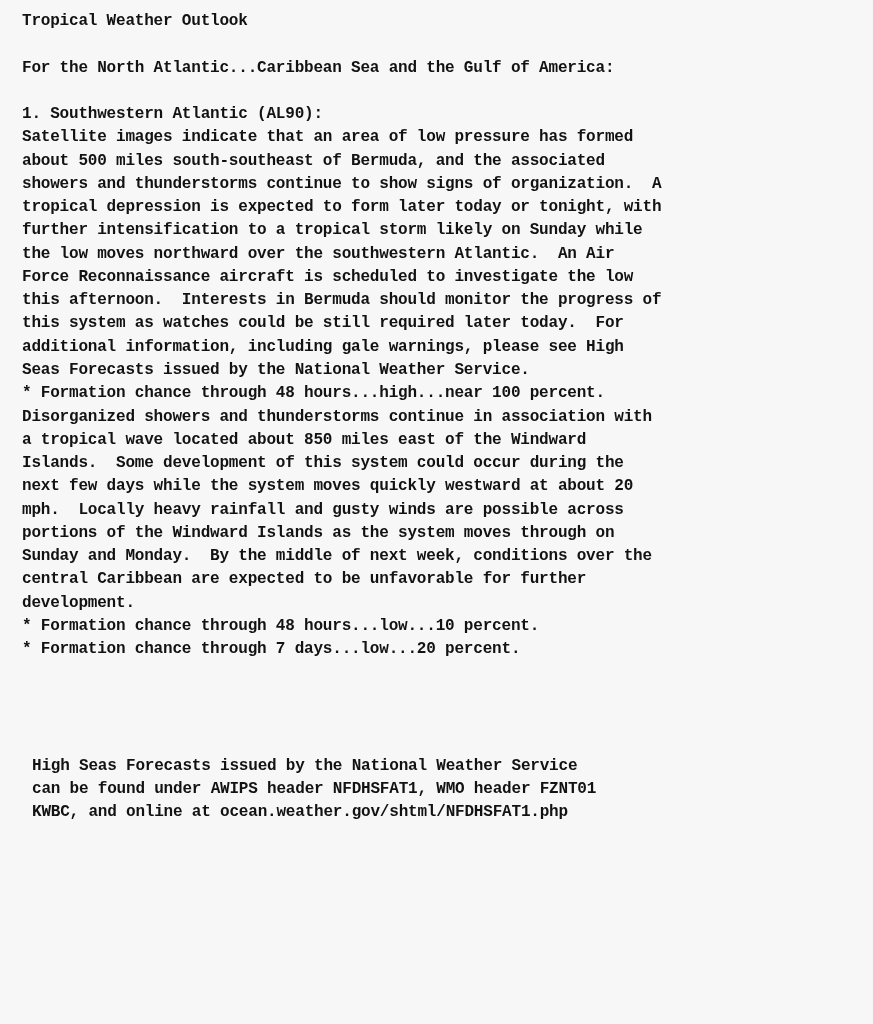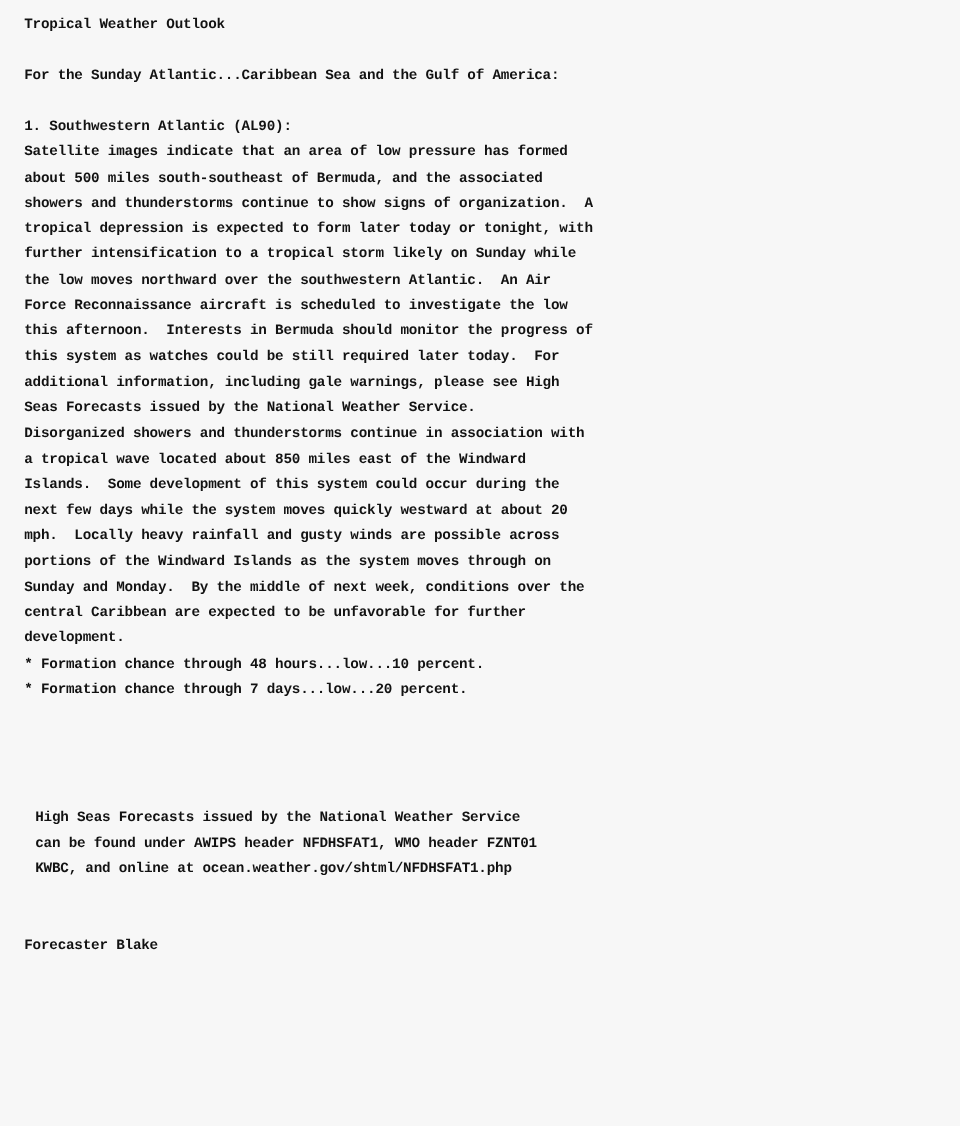--- a/index.html
+++ b/index.html
@@ -15,70 +15,70 @@
   .page{
     position:relative;
     width:873px;
     height:1024px;
     box-sizing:border-box;
     padding:10px 20px 0 22px;
     overflow:hidden;
     background:var(--bg);
     color:var(--fg);
     font-family:"Liberation Mono","DejaVu Sans Mono",monospace;
-    font-size:13px;
+    font-size:16px;
     font-weight:600;
     line-height:var(--lh);
     letter-spacing:-0.2px;
   }
   .block{
     white-space:pre;
     margin:0;
   }
   .gap1{ margin-top:var(--lh); }
   .gap2{ margin-top:calc(var(--lh) * 2); }
   .gap4{ margin-top:calc(var(--lh) * 4);margin-left:10px; }
 </style>
 </head>
 <body>
 
 <div class="page">
 
   <div class="block">Tropical Weather Outlook</div>
 
-  <div class="block gap1">For the Sunday Atlantic...Caribbean Sea and the Gulf of America:</div>
+  <div class="block gap1">For the North Atlantic...Caribbean Sea and the Gulf of America:</div>
 
   <div>
     <div class="block gap1">1. Southwestern Atlantic (AL90):</div>
     <div class="block">Satellite images indicate that an area of low pressure has formed
 about 500 miles south-southeast of Bermuda, and the associated
 showers and thunderstorms continue to show signs of organization.  A
 tropical depression is expected to form later today or tonight, with
 further intensification to a tropical storm likely on Sunday while
 the low moves northward over the southwestern Atlantic.  An Air
 Force Reconnaissance aircraft is scheduled to investigate the low
 this afternoon.  Interests in Bermuda should monitor the progress of
 this system as watches could be still required later today.  For
 additional information, including gale warnings, please see High
 Seas Forecasts issued by the National Weather Service.</div>
+    <div class="block">* Formation chance through 48 hours...high...near 100 percent.</div>
   </div>
 
   <div>
     <div class="block">Disorganized showers and thunderstorms continue in association with
 a tropical wave located about 850 miles east of the Windward
 Islands.  Some development of this system could occur during the
 next few days while the system moves quickly westward at about 20
 mph.  Locally heavy rainfall and gusty winds are possible across
 portions of the Windward Islands as the system moves through on
 Sunday and Monday.  By the middle of next week, conditions over the
 central Caribbean are expected to be unfavorable for further
 development.</div>
     <div class="block">* Formation chance through 48 hours...low...10 percent.</div>
     <div class="block">* Formation chance through 7 days...low...20 percent.</div>
   </div>
 
   <div class="block gap4">High Seas Forecasts issued by the National Weather Service
 can be found under AWIPS header NFDHSFAT1, WMO header FZNT01
 KWBC, and online at ocean.weather.gov/shtml/NFDHSFAT1.php</div>
 
-  <div class="block gap2">Forecaster Blake</div>
 
 </div>
 
 </body></html>

